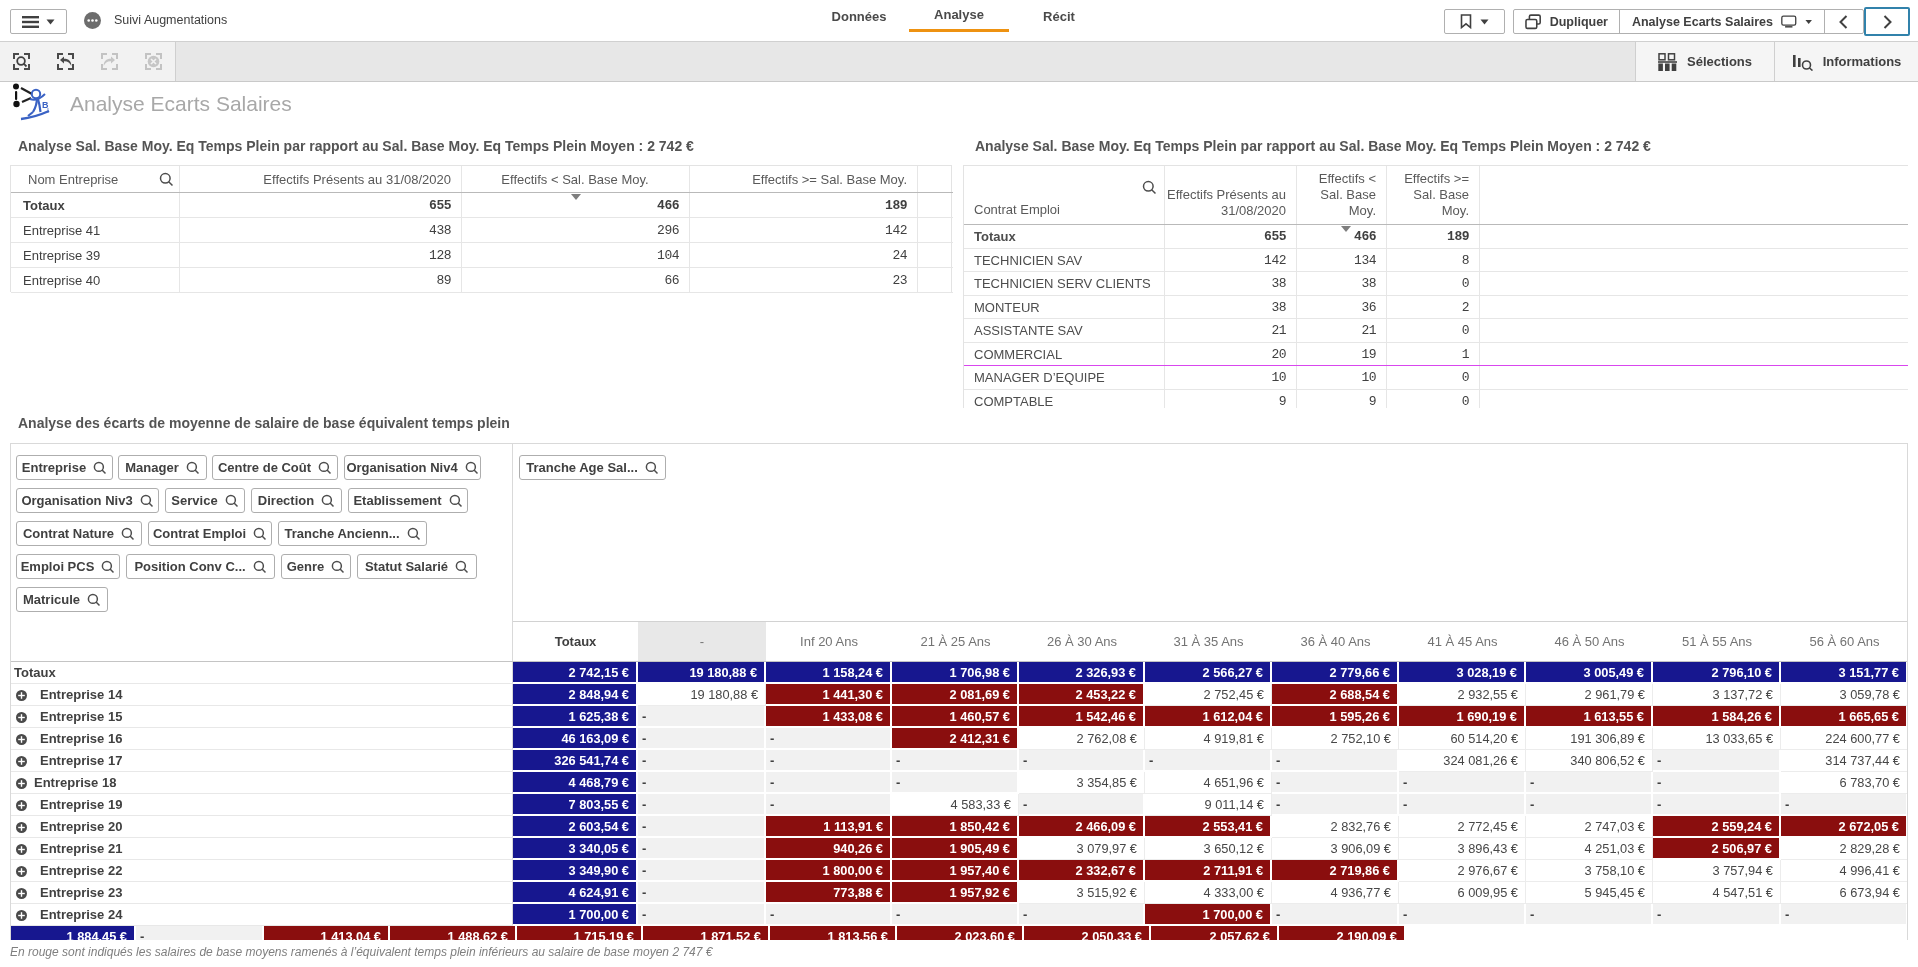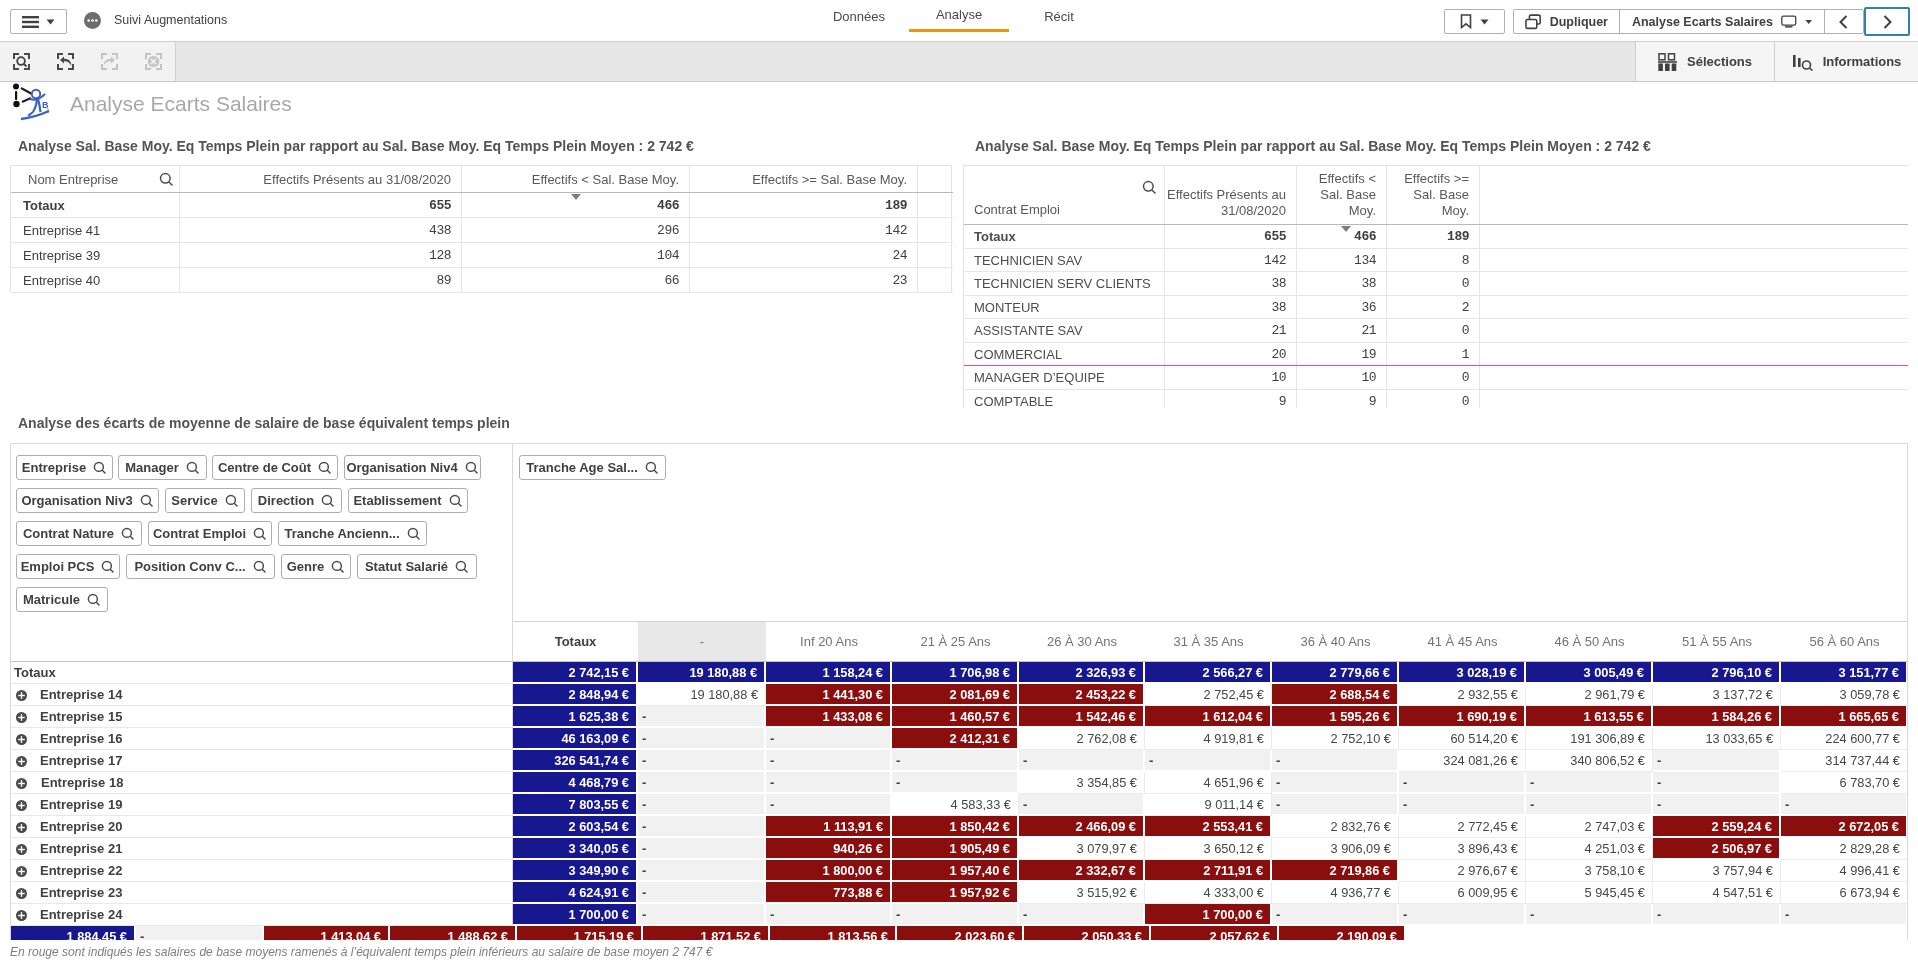--- a/index.html
+++ b/index.html
@@ -5,21 +5,21 @@
 html,body{width:1918px;height:967px;overflow:hidden;background:#fff}
 body,#app{font-family:"Liberation Sans",sans-serif;color:#404040}
 #app{position:relative;width:1918px;height:967px;overflow:hidden;background:#fff}
 .abs{position:absolute}
 
 .topbar{position:absolute;left:0;top:0;width:1918px;height:42px;background:#fff;border-bottom:1px solid #d0d0d0}
 .menubtn{position:absolute;left:10px;top:9px;width:57px;height:25px;border:1px solid #b0b0b0;border-radius:2px;display:flex;align-items:center;justify-content:center;gap:7px}
 .appcirc{position:absolute;left:84px;top:12px}
 .apptitle{position:absolute;left:114px;top:13px;font-size:12.5px;font-weight:normal;color:#404040}
 .tabs{position:absolute;left:809px;top:0;height:42px;display:flex}
-.tab{width:100px;height:32px;display:flex;align-items:center;justify-content:center;font-size:13px;font-weight:normal;color:#4a4a4a}
+.tab{width:100px;height:32px;display:flex;align-items:center;justify-content:center;font-size:13px;font-weight:bold;color:#4a4a4a}
 .tab.active{border-bottom:3px solid #ee9211}
 .bmbtn{position:absolute;left:1444px;top:9px;width:61px;height:25px;border:1px solid #b0b0b0;border-radius:2px;display:flex;align-items:center;justify-content:center;gap:8px}
 .navgrp{position:absolute;left:1513px;top:9px;width:351px;height:25px;border:1px solid #b0b0b0;border-radius:2px;display:flex;align-items:center}
 .navgrp .sep{width:1px;height:25px;background:#b0b0b0}
 .dupe{display:flex;align-items:center;gap:8px;padding:0 11px;font-size:12.5px;font-weight:bold;width:105px;white-space:nowrap}
 .sheetsel{display:flex;align-items:center;gap:8px;padding:0 12px;font-size:12.5px;font-weight:bold;width:204px;white-space:nowrap}
 .prevb{width:41px;display:flex;align-items:center;justify-content:center}
 .nextbtn{position:absolute;left:1864px;top:7px;width:46px;height:29px;border:2px solid #3182ab;border-radius:2px;display:flex;align-items:center;justify-content:center;background:#fff}
 
 .toolbar{position:absolute;left:0;top:42px;width:1918px;height:40px;background:#e7e7e7;border-bottom:1px solid #c9c9c9}
@@ -192,21 +192,21 @@
 <div class="abs" style="left:450px;top:0;width:1px;height:126px;background:#e6e6e6"></div>
 <div class="abs" style="left:678px;top:0;width:1px;height:126px;background:#e6e6e6"></div>
 <div class="abs" style="left:906px;top:0;width:1px;height:126px;background:#e6e6e6"></div>
 <div class="abs hd" style="left:0;top:0;width:942px;height:27px;border-bottom:1px solid #b9b9b9">
 <div class="abs" style="left:17px;top:6px;font-size:13px">Nom Entreprise</div>
 <div class="abs" style="left:148px;top:6px"><svg width="15" height="15" viewBox="0 0 15 15">
             <circle cx="6.3" cy="6.3" r="4.8" fill="none" stroke="#4d4d4d" stroke-width="1.5"></circle>
             <line x1="9.66" y1="9.66" x2="13.5" y2="13.5" stroke="#4d4d4d" stroke-width="1.5"></line>
           </svg></div>
 <div class="abs" style="left:180px;top:6px;width:260px;text-align:right;font-size:13px">Effectifs Présents au 31/08/2020</div>
-<div class="abs" style="left:460px;top:6px;width:208px;text-align:right;font-size:13px">Effectifs &lt; Sal. Base Moy.</div>
+<div class="abs" style="left:460px;top:6px;width:208px;text-align:center;font-size:13px">Effectifs &lt; Sal. Base Moy.</div>
 <div class="abs" style="left:688px;top:6px;width:208px;text-align:right;font-size:13px">Effectifs &gt;= Sal. Base Moy.</div>
 </div>
 <div class="tri" style="left:560px;top:28px"></div>
 <div class="abs" style="left:0;top:27px;width:942px;height:25px;border-bottom:1px solid #e6e6e6">
 <div class="abs" style="left:12px;top:5px;font-size:13px;font-weight:bold">Totaux</div>
 <div class="abs num" style="right:502px;top:5px;font-weight:bold;color:#404040">655</div>
 <div class="abs num" style="right:274px;top:5px;font-weight:bold;color:#404040">466</div>
 <div class="abs num" style="right:46px;top:5px;font-weight:bold;color:#404040">189</div>
 </div>
 <div class="abs" style="left:0;top:52px;width:942px;height:25px;border-bottom:1px solid #e6e6e6">
@@ -739,21 +739,21 @@
           <span class="pnum">314 737,44 €</span>
         </div>
 </div>
 <div class="prow" style="top:328px">
 <div class="plab">
           <span class="expico"><svg width="11" height="11" viewBox="0 0 11 11">
               <circle cx="5.5" cy="5.5" r="5.5" fill="#4a4a4a"></circle>
               <rect x="2.2" y="4.8" width="6.6" height="1.4" fill="#fff"></rect>
               <rect x="4.8" y="2.2" width="1.4" height="6.6" fill="#fff"></rect>
             </svg></span>
-          <span style="margin-left:30px">Entreprise 18</span>
+          <span style="margin-left:23px">Entreprise 18</span>
         </div>
 <div class="pc n" style="width:125px">
           <div class="fill">
             <span class="pnum" style="font-weight:bold">4 468,79 €</span>
           </div>
         </div>
 <div class="pc g" style="width:128px">
           <div class="fill">
             <span style="font-weight:bold;font-size:13px">-</span>
           </div>

